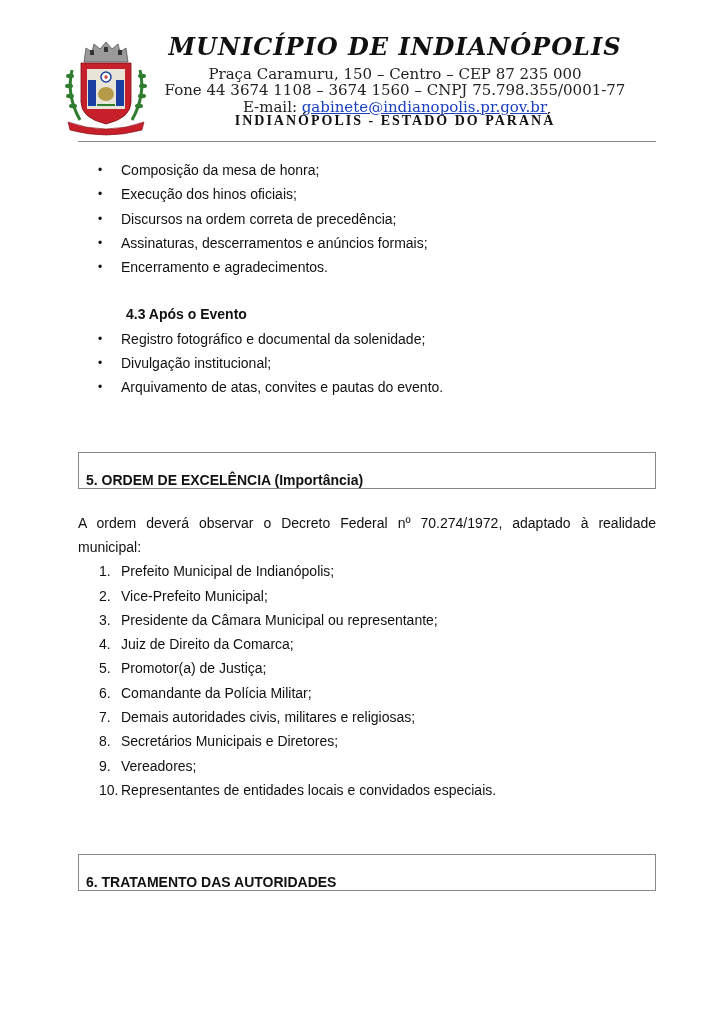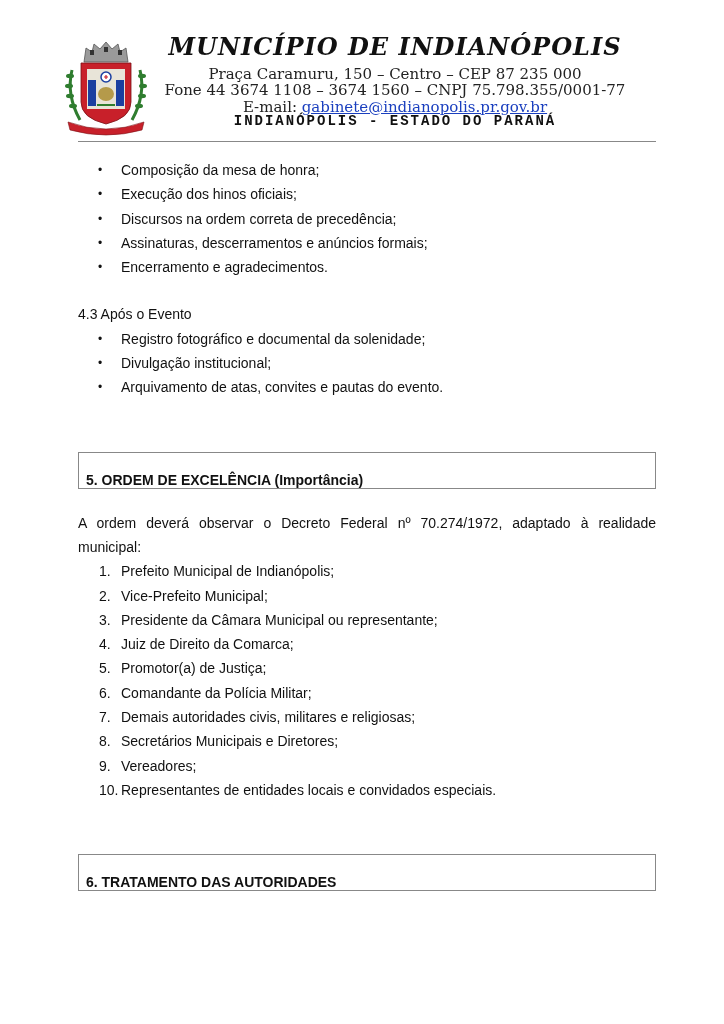--- a/index.html
+++ b/index.html
@@ -10,29 +10,29 @@
   .h-title { position: absolute; left: 160px; top: 32px; width: 470px; text-align: center;
     font-family: "DejaVu Serif", "Liberation Serif", serif; font-style: italic; font-weight: bold;
     font-size: 24px; letter-spacing: 1px; color: #111; white-space: nowrap; }
   .h-line { position: absolute; left: 160px; width: 470px; text-align: center;
     font-family: "DejaVu Serif", "Liberation Serif", serif; font-size: 15px; color: #222; white-space: nowrap; }
   .h-line.l1 { top: 65px; }
   .h-line.l2 { top: 81px; text-align: center; }
   .h-line.l3 { top: 98px; }
   .h-line a { color: #1a3fbf; text-decoration: underline; }
   .h-state { position: absolute; left: 160px; top: 113px; width: 470px; text-align: center;
-    font-family: Liberation Mono, monospace; font-weight: bold; font-size: 14px; letter-spacing: 2px; color: #111; white-space: nowrap; }
+    font-family: Liberation Serif, serif; font-weight: bold; font-size: 14px; letter-spacing: 2px; color: #111; white-space: nowrap; }
   .h-rule { position: absolute; left: 78px; top: 141px; width: 578px; height: 0; border-top: 1.5px solid #888; }
 
   .content { position: absolute; left: 78px; top: 158px; width: 578px; font-size: 14px; line-height: 24.3px; }
   ul.bullets { list-style: none; margin: 0; padding: 0; }
   ul.bullets li { position: relative; padding-left: 43px; height: 24.3px; white-space: nowrap; }
   ul.bullets li .bullet { position: absolute; left: 20px; top: 0; font-size: 12px; }
   .gap1 { height: 22px; }
-  .sub-head { font-weight: normal; height: 24.3px; }
+  .sub-head { font-weight: bold; height: 24.3px; margin-left: 48px; }
   .section-box { border: 1px solid #888; height: 37px; box-sizing: border-box; padding: 9px 7px;
     font-weight: bold; line-height: 36px; white-space: nowrap; }
   .para { text-align: justify; text-align-last: left; }
   .para .first { display: block; text-align: justify; text-align-last: justify; white-space: nowrap; }
   ol.order { list-style: none; margin: 0; padding: 0; }
   ol.order li { position: relative; padding-left: 43px; height: 24.3px; white-space: nowrap; }
   ol.order li .num { position: absolute; left: 21px; top: 0; }
   ol.order li .txt { font-weight: normal; }
 </style>
 </head>

